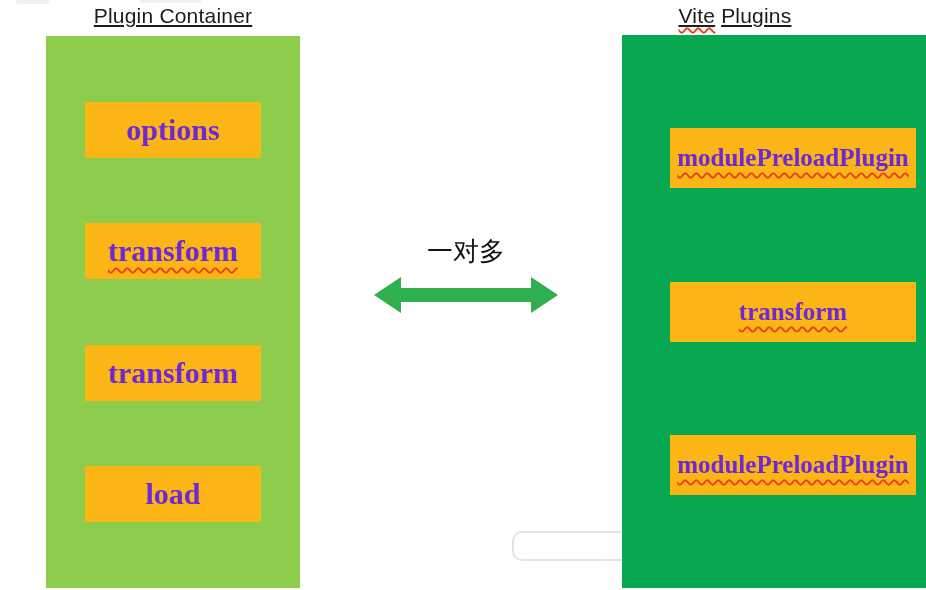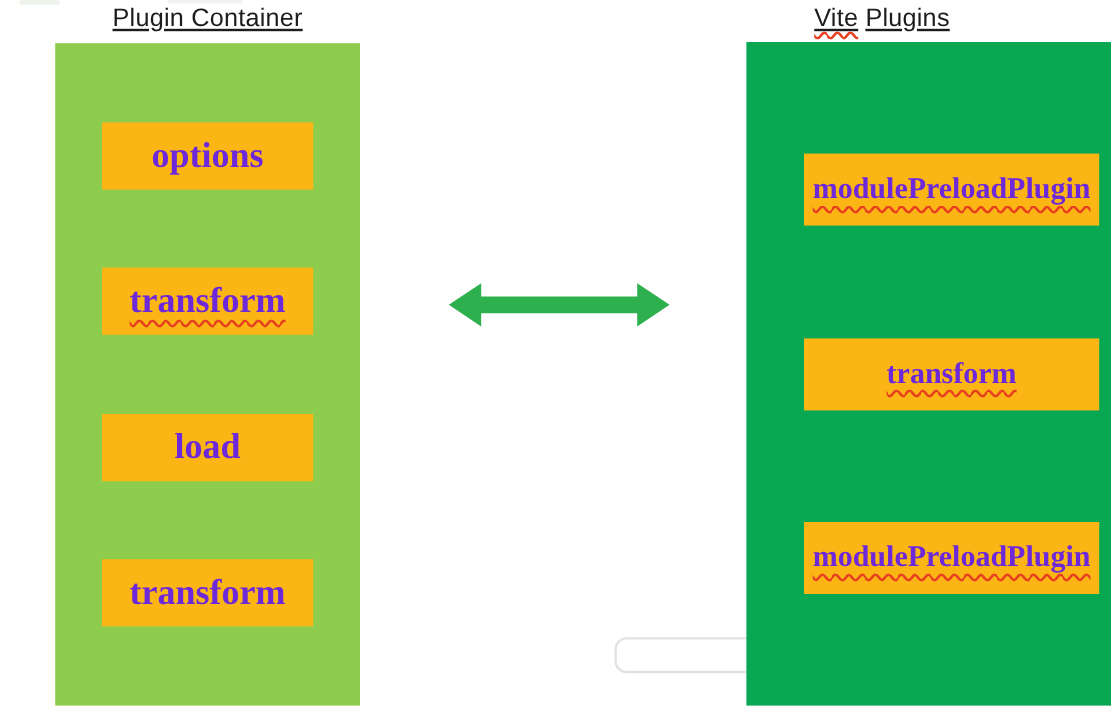--- a/index.html
+++ b/index.html
@@ -143,41 +143,42 @@
   </div>
 
   <div class="panel left-panel">
     <div class="item-box">
       <span class="item-label">options</span>
     </div>
     <div class="item-box">
       <span class="item-label squiggle">transform</span>
     </div>
     <div class="item-box">
-      <span class="item-label">load</span>
+      <span class="item-label">transform</span>
     </div>
     <div class="item-box">
-      <span class="item-label">transform</span>
+      <span class="item-label">load</span>
     </div>
   </div>
 
   <div class="rounded-box"></div>
 
   <div class="panel right-panel">
     <div class="item-box">
       <span class="item-label squiggle">modulePreloadPlugin</span>
     </div>
     <div class="item-box">
       <span class="item-label squiggle">transform</span>
     </div>
     <div class="item-box">
       <span class="item-label squiggle">modulePreloadPlugin</span>
     </div>
   </div>
 
   <div class="connector">
+    <div class="connector-label">一对多</div>
     <svg class="arrow-svg" width="184" height="40" viewBox="0 0 184 40" xmlns="http://www.w3.org/2000/svg">
       <polygon points="0,20 27,2 27,13 157,13 157,2 184,20 157,38 157,27 27,27 27,38" fill="var(--arrow-green)"></polygon>
     </svg>
   </div>
 
 
 </div>
 
 </body></html>

